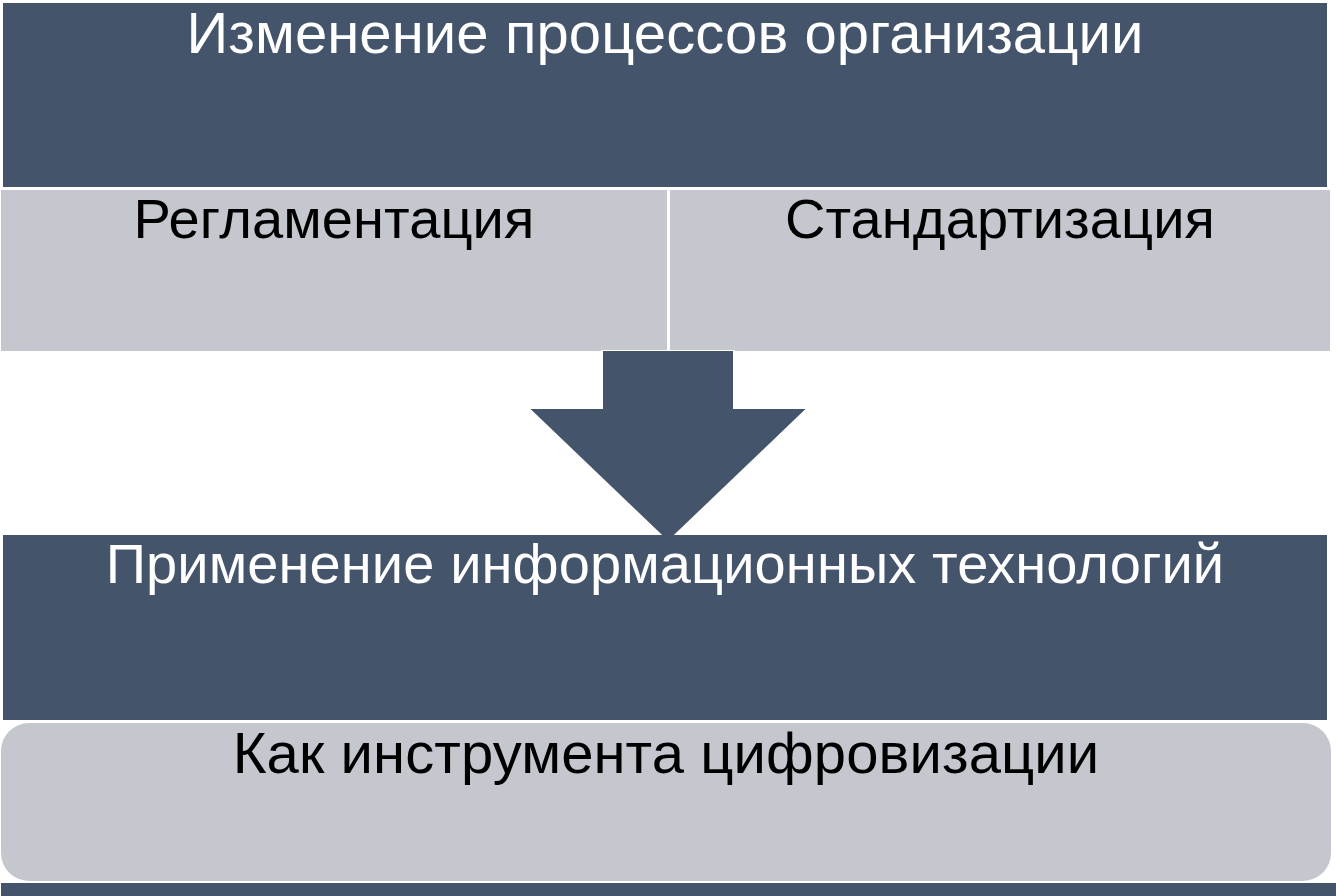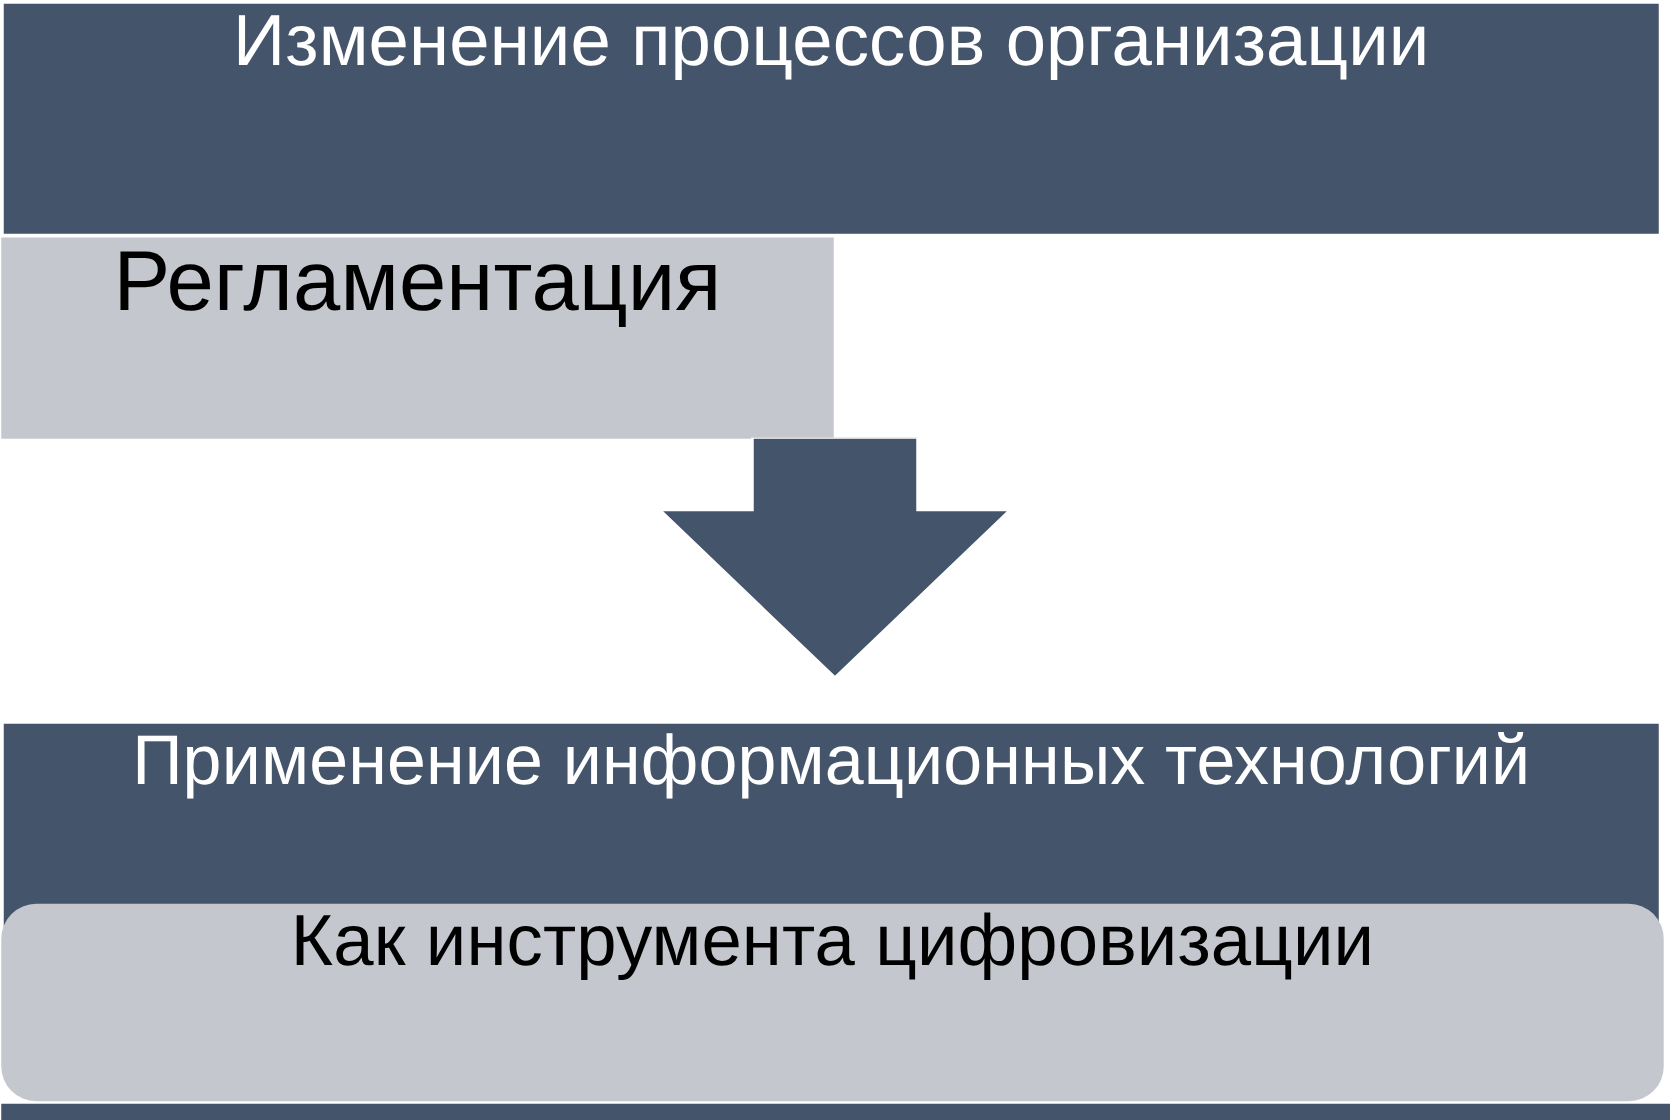--- a/index.html
+++ b/index.html
@@ -55,38 +55,37 @@
     height: 184px;
   }
   #box-change .box-label { font-size: 58px; }
 
   #box-regulation {
     left: 1px;
     top: 190px;
     width: 666px;
     height: 161px;
   }
-  #box-regulation .box-label { font-size: 68px; }
+  #box-regulation .box-label { font-size: 56px; }
 
   #box-standardization {
     left: 670px;
     top: 190px;
     width: 660px;
     height: 161px;
   }
   #box-standardization .box-label { font-size: 56px; }
 
   
 
   #box-application {
     left: 3px;
     top: 535px;
     width: 1324px;
     height: 185px;
-    margin-top: 44px;
   }
   #box-application .box-label { font-size: 56px; }
 
   #box-tool {
     left: 1px;
     top: 723px;
     width: 1330px;
     height: 158px;
     border-radius: 28px;
   }
@@ -117,20 +116,23 @@
 <div id="stage">
 
   <div class="box box-dark" id="box-change">
     <span class="box-label">Изменение процессов организации</span>
   </div>
 
   <div class="box box-light" id="box-regulation">
     <span class="box-label">Регламентация</span>
   </div>
 
+  <div class="box box-light" id="box-standardization">
+    <span class="box-label">Стандартизация</span>
+  </div>
 
   <svg id="arrow" viewBox="0 0 296 196" preserveAspectRatio="none">
     <polygon points="82,0 214,0 214,58 288,58 148,192 8,58 82,58" fill="#44546A" stroke="#FFFFFF" stroke-width="2"></polygon>
   </svg>
 
   <div class="box box-dark" id="box-application">
     <span class="box-label">Применение информационных технологий</span>
   </div>
 
   <div class="box box-light" id="box-tool">

